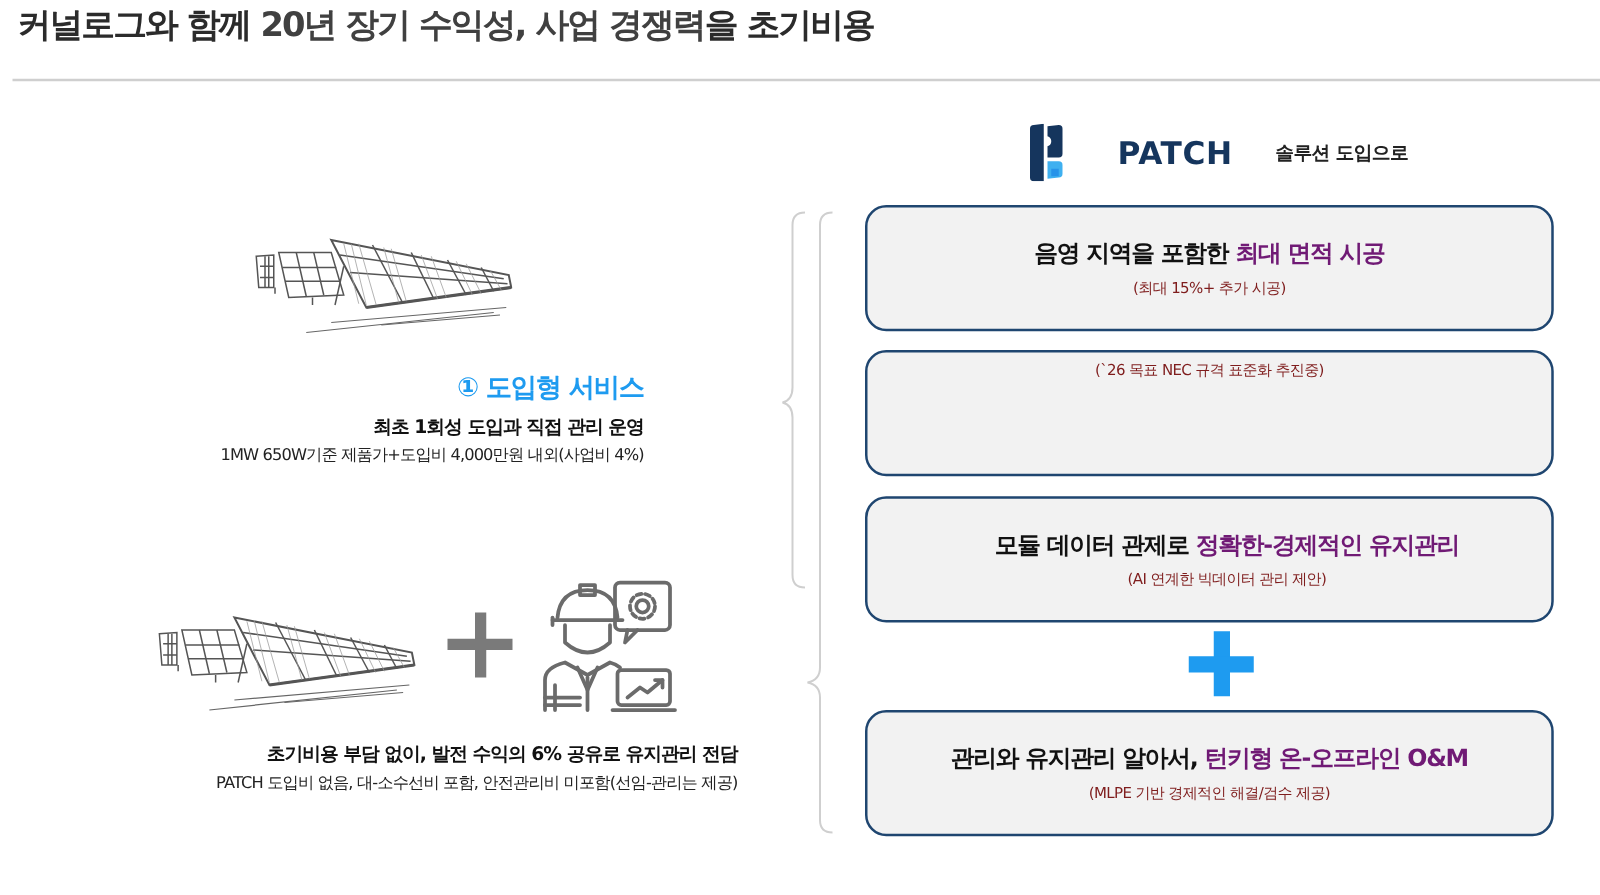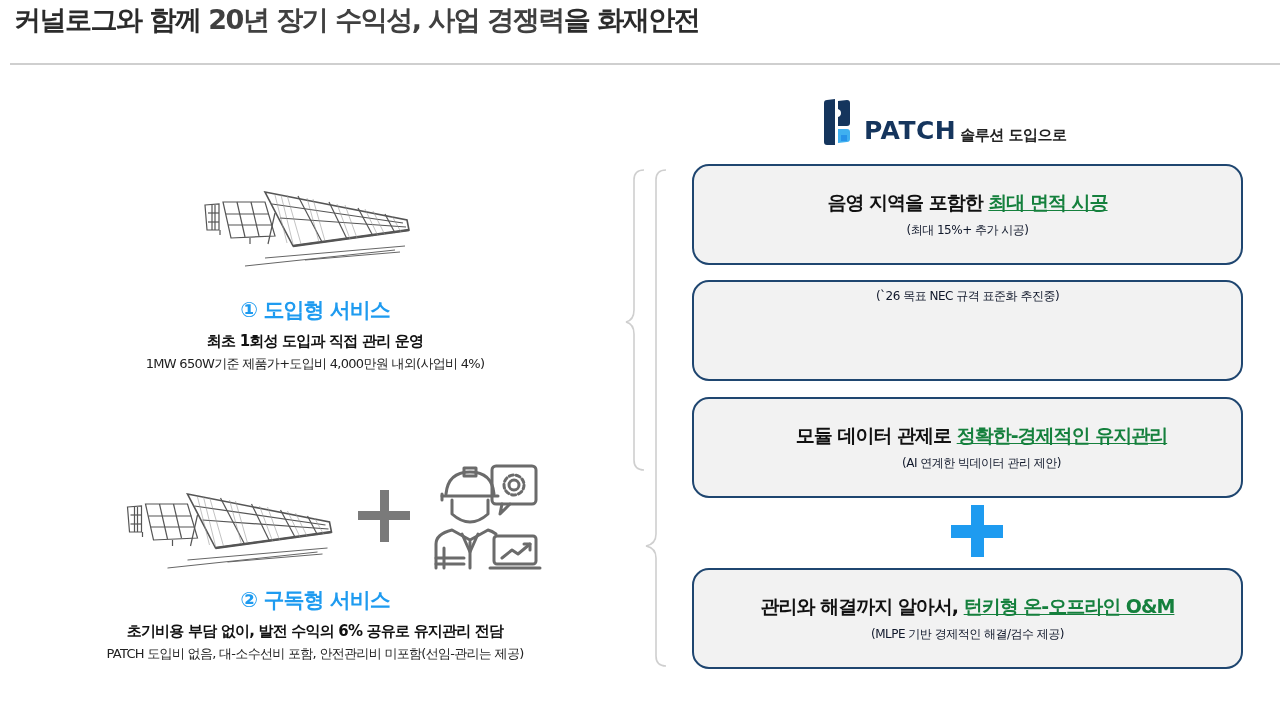--- a/index.html
+++ b/index.html
@@ -4,54 +4,54 @@
 <style>
   * { box-sizing: border-box; margin: 0; padding: 0; }
   html, body { width: 1280px; height: 716px; background: #ffffff; overflow: hidden; }
   body { position: relative; font-family: "DejaVu Sans", "Liberation Sans", sans-serif; color: #1a1a1a; }
 
   .page-title { position: absolute; left: 14px; top: 2px; font-size: 27px; font-weight: bold; letter-spacing: -1.5px; color: #2b2b2b; white-space: nowrap; }
   .page-title .accent { color: #404040; }
   .divider { position: absolute; left: 10px; right: 0; top: 63px; height: 2px; background: #cfcfcf; }
 
   
-  .svc { position: absolute; text-align: center; }
+  .svc { position: absolute; text-align: right; }
   .svc-title { font-size: 21px; font-weight: bold; color: #1e9bf0; letter-spacing: -1px; white-space: nowrap; }
   .svc-main { font-size: 15px; font-weight: bold; color: #111; letter-spacing: -0.8px; white-space: nowrap; margin-top: 8px; }
   .svc-sub { font-size: 13px; color: #222; letter-spacing: -0.7px; white-space: nowrap; margin-top: 4px; }
 
   .illust { position: absolute; }
 
   
   .brace { position: absolute; }
 
   
-  .brand { position: absolute; left: 822px; top: 99px; display: flex; align-items: flex-end; }
+  .brand { position: absolute; left: 822px; top: 99px; display: flex; align-items: center; gap: 30px; }
   .brand-name { font-family: "DejaVu Sans", sans-serif; font-weight: bold; font-size: 25px; color: #15355d; letter-spacing: 0.5px; margin-left: 12px; }
   .brand-suffix { font-size: 15px; font-weight: bold; color: #222; margin-left: 4px; letter-spacing: -0.5px; }
 
   .box { position: absolute; left: 692px; width: 551px; height: 101px; border: 2.5px solid #1f4670; border-radius: 17px; background: #f2f2f2; text-align: center; }
   .box-main { margin-top: 24px; font-size: 19px; font-weight: bold; color: #111; letter-spacing: -1px; white-space: nowrap; }
-  .box-main .accent { color: #15803d; text-decoration: underline; }
-  .box-sub { margin-top: 6px; font-size: 12px; color: #0f172a; letter-spacing: -0.5px; white-space: nowrap; text-align: center; }
+  .box-main .accent { color: #701a75; }
+  .box-sub { margin-top: 6px; font-size: 12px; color: #7f1d1d; letter-spacing: -0.5px; white-space: nowrap; text-align: center; }
 
   .plus-blue { position: absolute; left: 951px; top: 505px; width: 52px; height: 52px; }
   .plus-blue::before, .plus-blue::after { content: ""; position: absolute; background: #1e9bf0; }
   .plus-blue::before { left: 20px; top: 0; width: 13px; height: 52px; }
   .plus-blue::after { left: 0; top: 20px; width: 52px; height: 13px; }
 
   .plus-gray { position: absolute; left: 358px; top: 490px; width: 52px; height: 52px; }
   .plus-gray::before, .plus-gray::after { content: ""; position: absolute; background: #7a7a7a; }
   .plus-gray::before { left: 22px; top: 0; width: 9px; height: 52px; }
   .plus-gray::after { left: 0; top: 21px; width: 52px; height: 9px; }
 </style>
 </head>
 <body>
 
-<div class="page-title"><span>커널로그와 함께 </span><span class="accent">20년 장기 수익성, 사업 경쟁력</span><span>을 화재안전</span></div>
+<div class="page-title"><span>커널로그와 함께 </span><span class="accent">20년 장기 수익성, 사업 경쟁력</span><span>을 초기비용</span></div>
 <div class="divider"></div>
 
 <svg class="illust" style="left:195px; top:178px;" width="215" height="90" viewBox="0 0 215 90">
   <g fill="none" stroke="#555" stroke-width="1.2">
 
     <polygon points="10,27 24,26 24,52 12,52"></polygon>
     <line x1="13" y1="35" x2="24" y2="35"></line>
       <line x1="13" y1="44" x2="24" y2="44"></line>
     <line x1="17" y1="27" x2="17" y2="52"></line>
       <line x1="20" y1="27" x2="20" y2="52"></line>
@@ -169,21 +169,20 @@
     <line x1="6" y1="102" x2="34" y2="102"></line>
 
     <rect x="64" y="74" width="42" height="28" rx="3"></rect>
     <line x1="60" y1="106" x2="110" y2="106"></line>
     <polyline points="72,96 82,88 88,92 100,82"></polyline>
     <polyline points="94,82 100,82 100,88"></polyline>
   </g>
 </svg>
 
 <div class="svc" style="left:40px; top:586px; width:550px;">
-  <div class="svc-title">② 구독형 서비스</div>
   <div class="svc-main">초기비용 부담 없이, 발전 수익의 6% 공유로 유지관리 전담</div>
   <div class="svc-sub">PATCH 도입비 없음, 대-소수선비 포함, 안전관리비 미포함(선임-관리는 제공)</div>
 </div>
 
 <svg class="brace" style="left:622px; top:168px;" width="30" height="306" viewBox="0 0 30 306">
   <path d="M22 2 Q12 2 12 12 L12 142 Q12 152 4 154 Q12 156 12 166 L12 292 Q12 302 22 302" fill="none" stroke="#cfcfcf" stroke-width="1.6"></path>
 </svg>
 <svg class="brace" style="left:642px; top:168px;" width="30" height="500" viewBox="0 0 30 500">
   <path d="M24 2 Q14 2 14 12 L14 366 Q14 376 4 378 Q14 380 14 390 L14 488 Q14 498 24 498" fill="none" stroke="#cfcfcf" stroke-width="1.6"></path>
 </svg>
@@ -209,15 +208,15 @@
 </div>
 
 <div class="box" style="top:397px;padding-left:28px;">
   <div class="box-main"><span>모듈 데이터 관제로 </span><span class="accent">정확한-경제적인 유지관리</span></div>
   <div class="box-sub">(AI 연계한 빅데이터 관리 제안)</div>
 </div>
 
 <div class="plus-blue"></div>
 
 <div class="box" style="top:568px;">
-  <div class="box-main"><span>관리와 해결까지 알아서, </span><span class="accent">턴키형 온-오프라인 O&amp;M</span></div>
+  <div class="box-main"><span>관리와 유지관리 알아서, </span><span class="accent">턴키형 온-오프라인 O&amp;M</span></div>
   <div class="box-sub">(MLPE 기반 경제적인 해결/검수 제공)</div>
 </div>
 
 </body></html>

